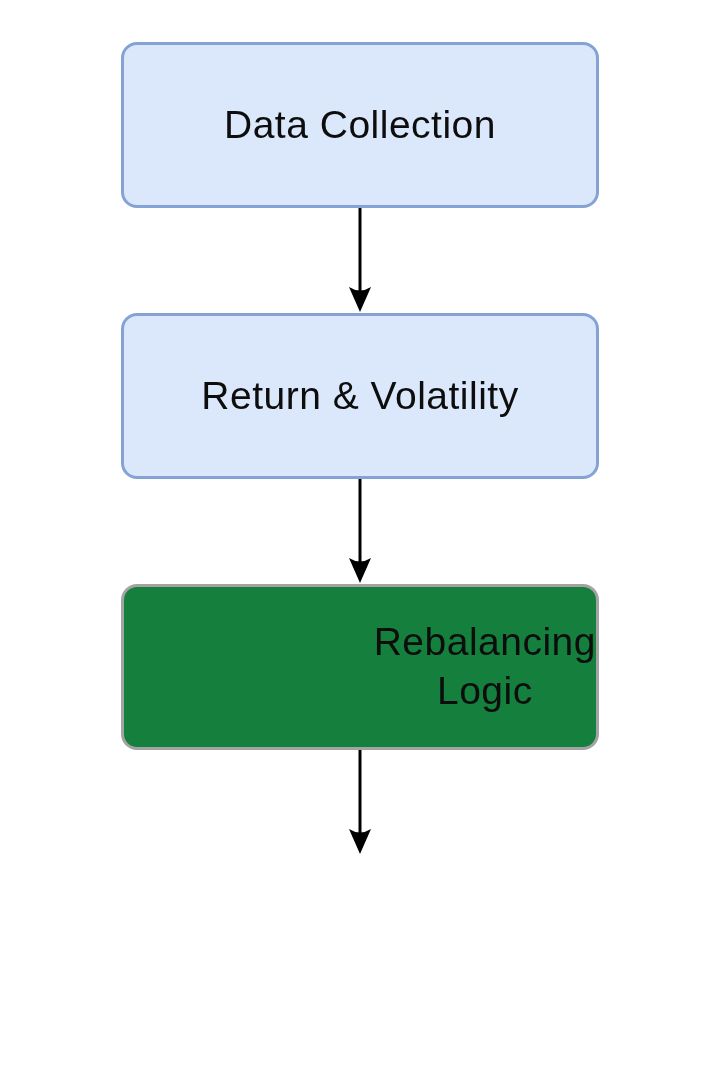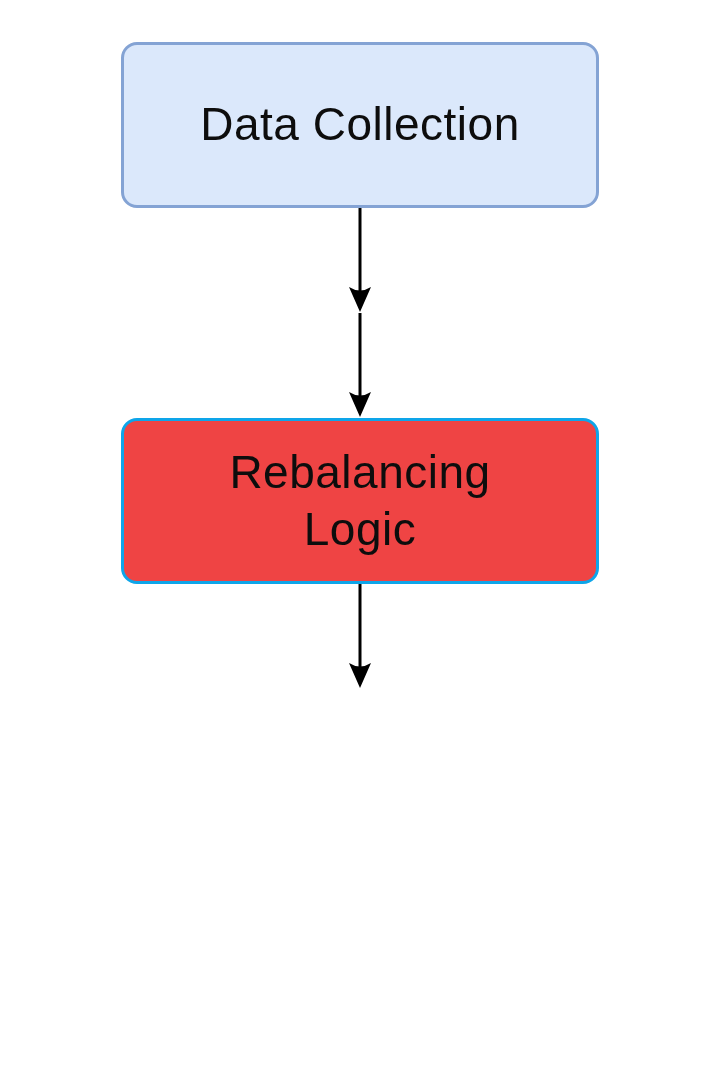--- a/index.html
+++ b/index.html
@@ -31,25 +31,26 @@
     align-items: center;
     justify-content: center;
     text-align: center;
     flex-shrink: 0;
   }
   .node.blue {
     background: #dbe8fb;
     border: 3px solid #84a3d4;
   }
   .node.green {
-    background: #ef4444;
-    border: 3px solid #0ea5e9;
+    background: #15803d;
+    border: 3px solid #a3a3a3;
+    justify-content: flex-end;
   }
   .node-label {
-    font-size: 46px;
+    font-size: 39px;
     line-height: 1.25;
     color: #0d0d0d;
     white-space: pre-line;
     letter-spacing: 0.5px;
   }
   .arrow {
     height: 105px;
     flex-shrink: 0;
     display: flex;
     align-items: stretch;
@@ -68,20 +69,23 @@
     <span class="node-label">Data Collection</span>
   </div>
 
   <div class="arrow">
     <svg width="28" height="105" viewBox="0 0 28 105" xmlns="http://www.w3.org/2000/svg">
       <line x1="14" y1="0" x2="14" y2="88" stroke="#000000" stroke-width="3"></line>
       <path d="M14 104 L3 79 Q14 86 25 79 Z" fill="#000000"></path>
     </svg>
   </div>
 
+  <div class="node blue">
+    <span class="node-label">Return &amp; Volatility</span>
+  </div>
 
   <div class="arrow">
     <svg width="28" height="105" viewBox="0 0 28 105" xmlns="http://www.w3.org/2000/svg">
       <line x1="14" y1="0" x2="14" y2="88" stroke="#000000" stroke-width="3"></line>
       <path d="M14 104 L3 79 Q14 86 25 79 Z" fill="#000000"></path>
     </svg>
   </div>
 
   <div class="node green">
     <span class="node-label">Rebalancing

